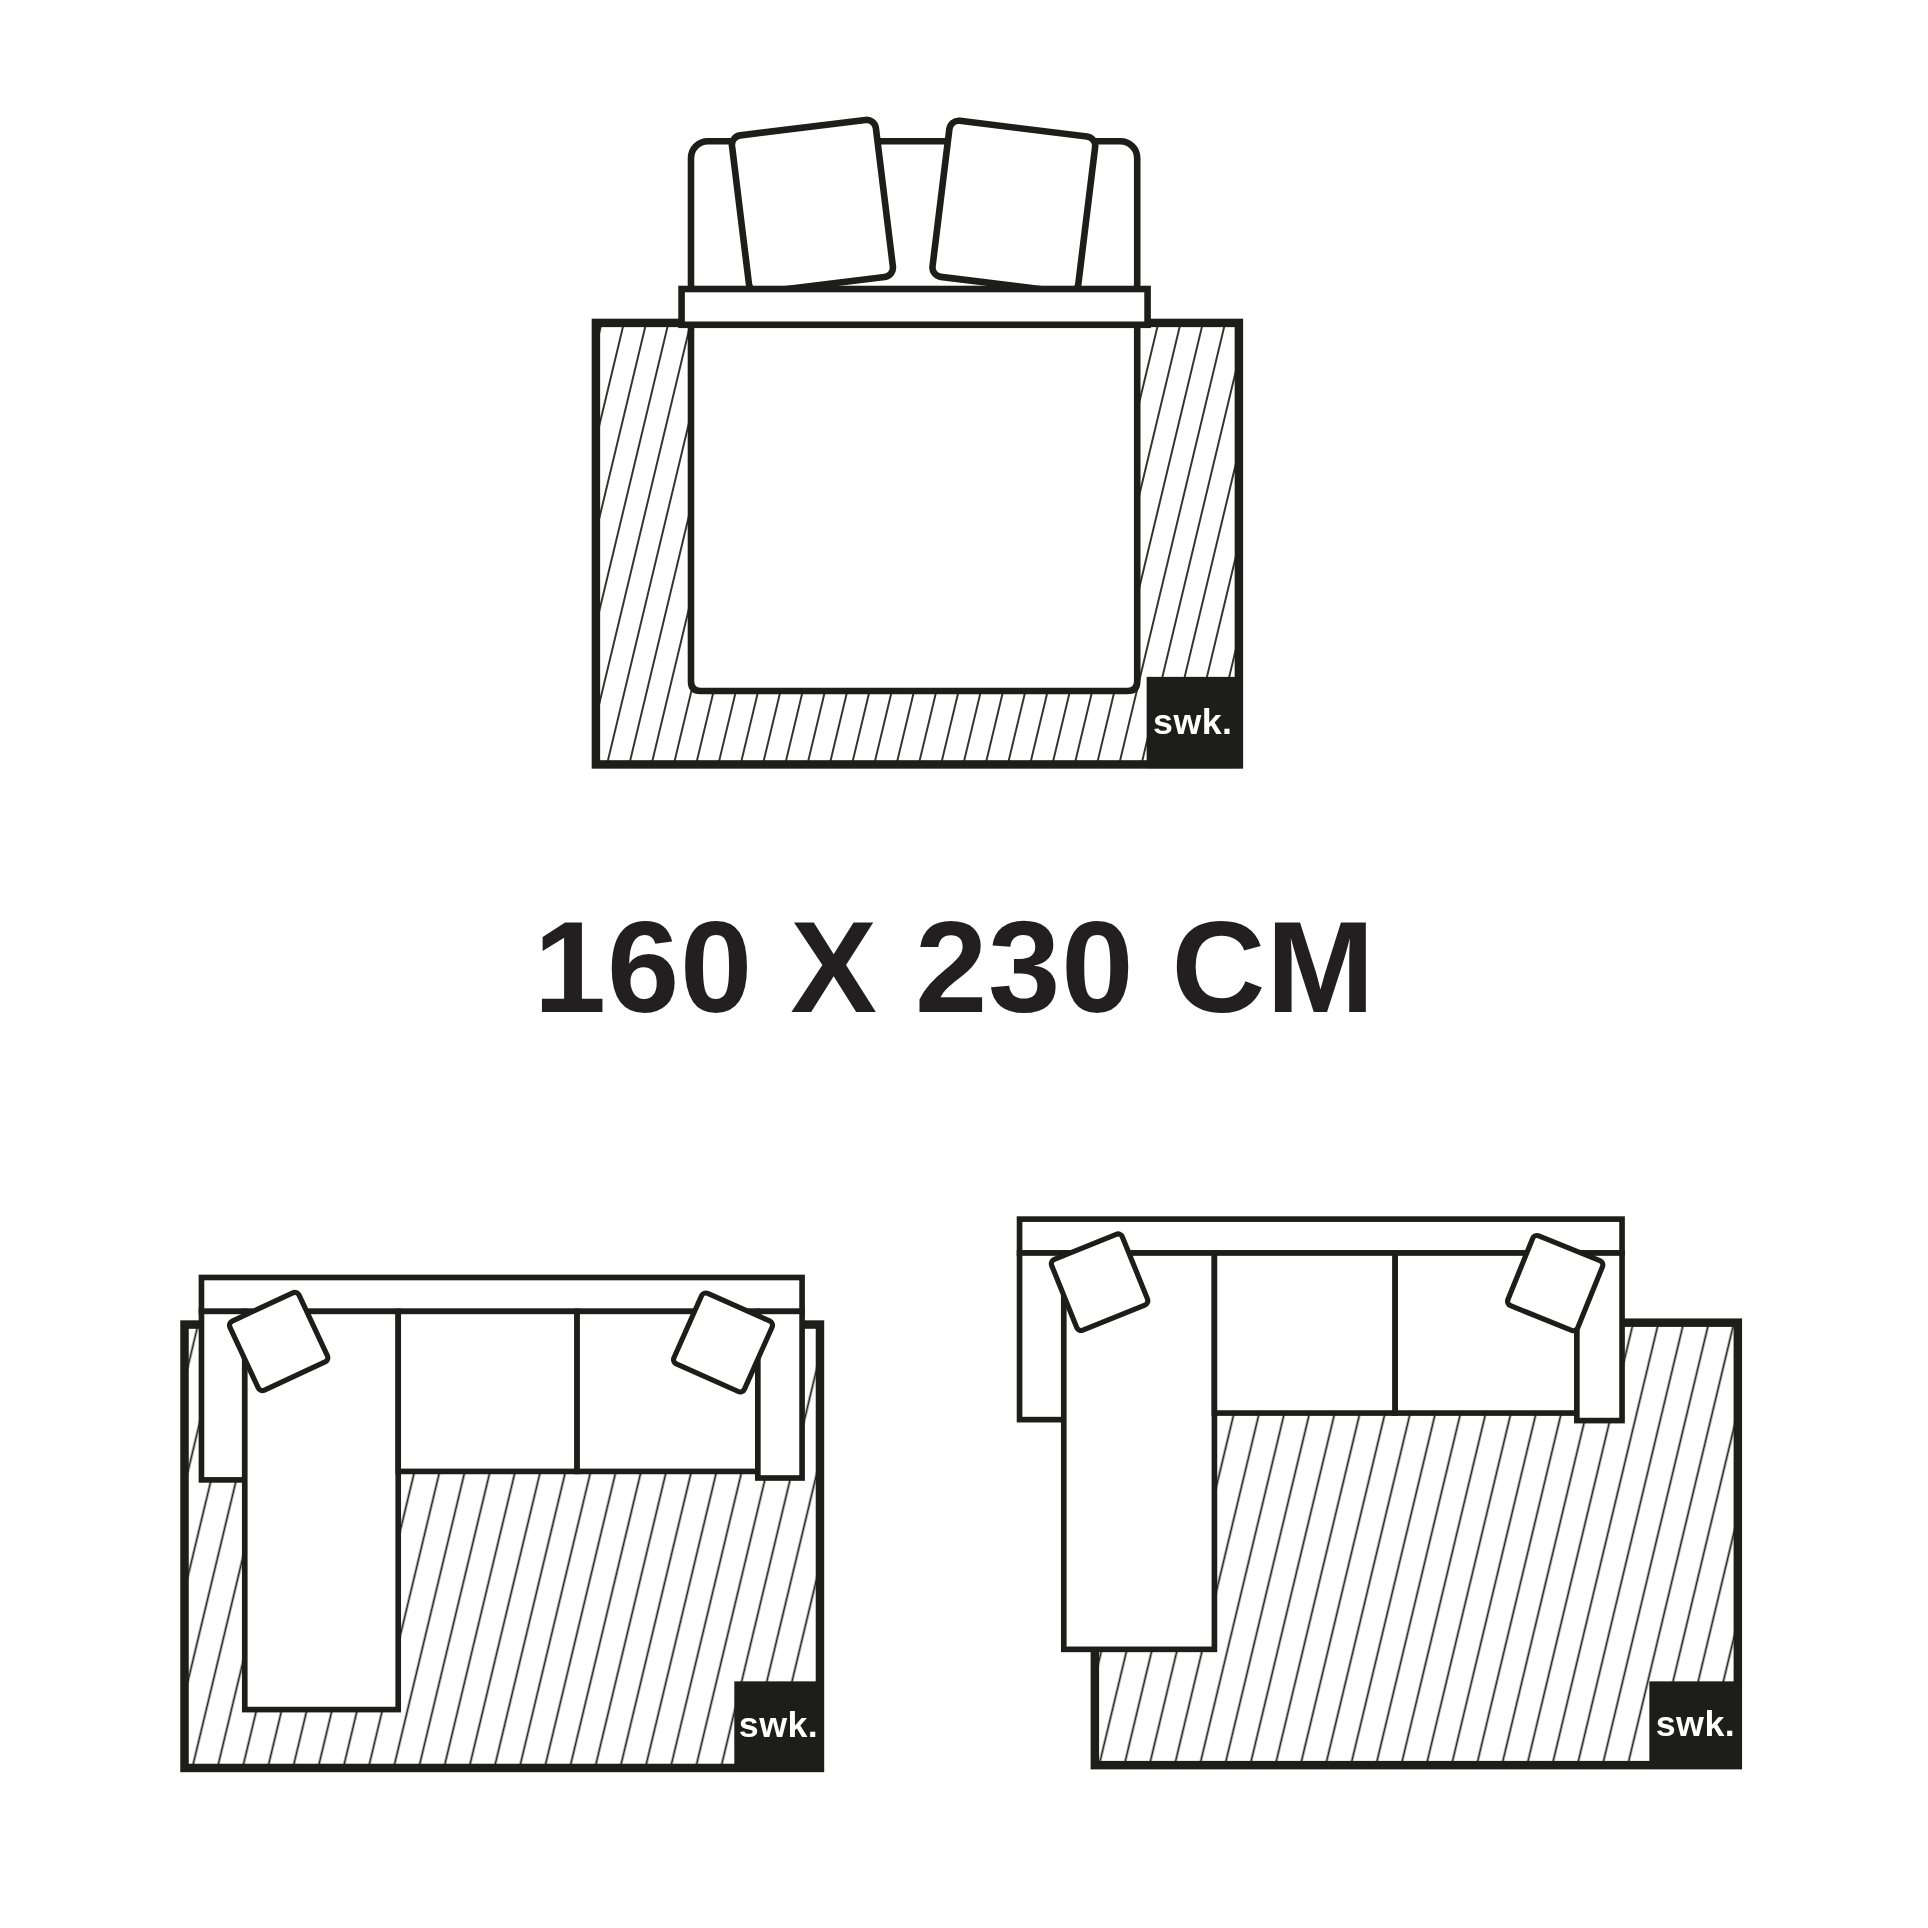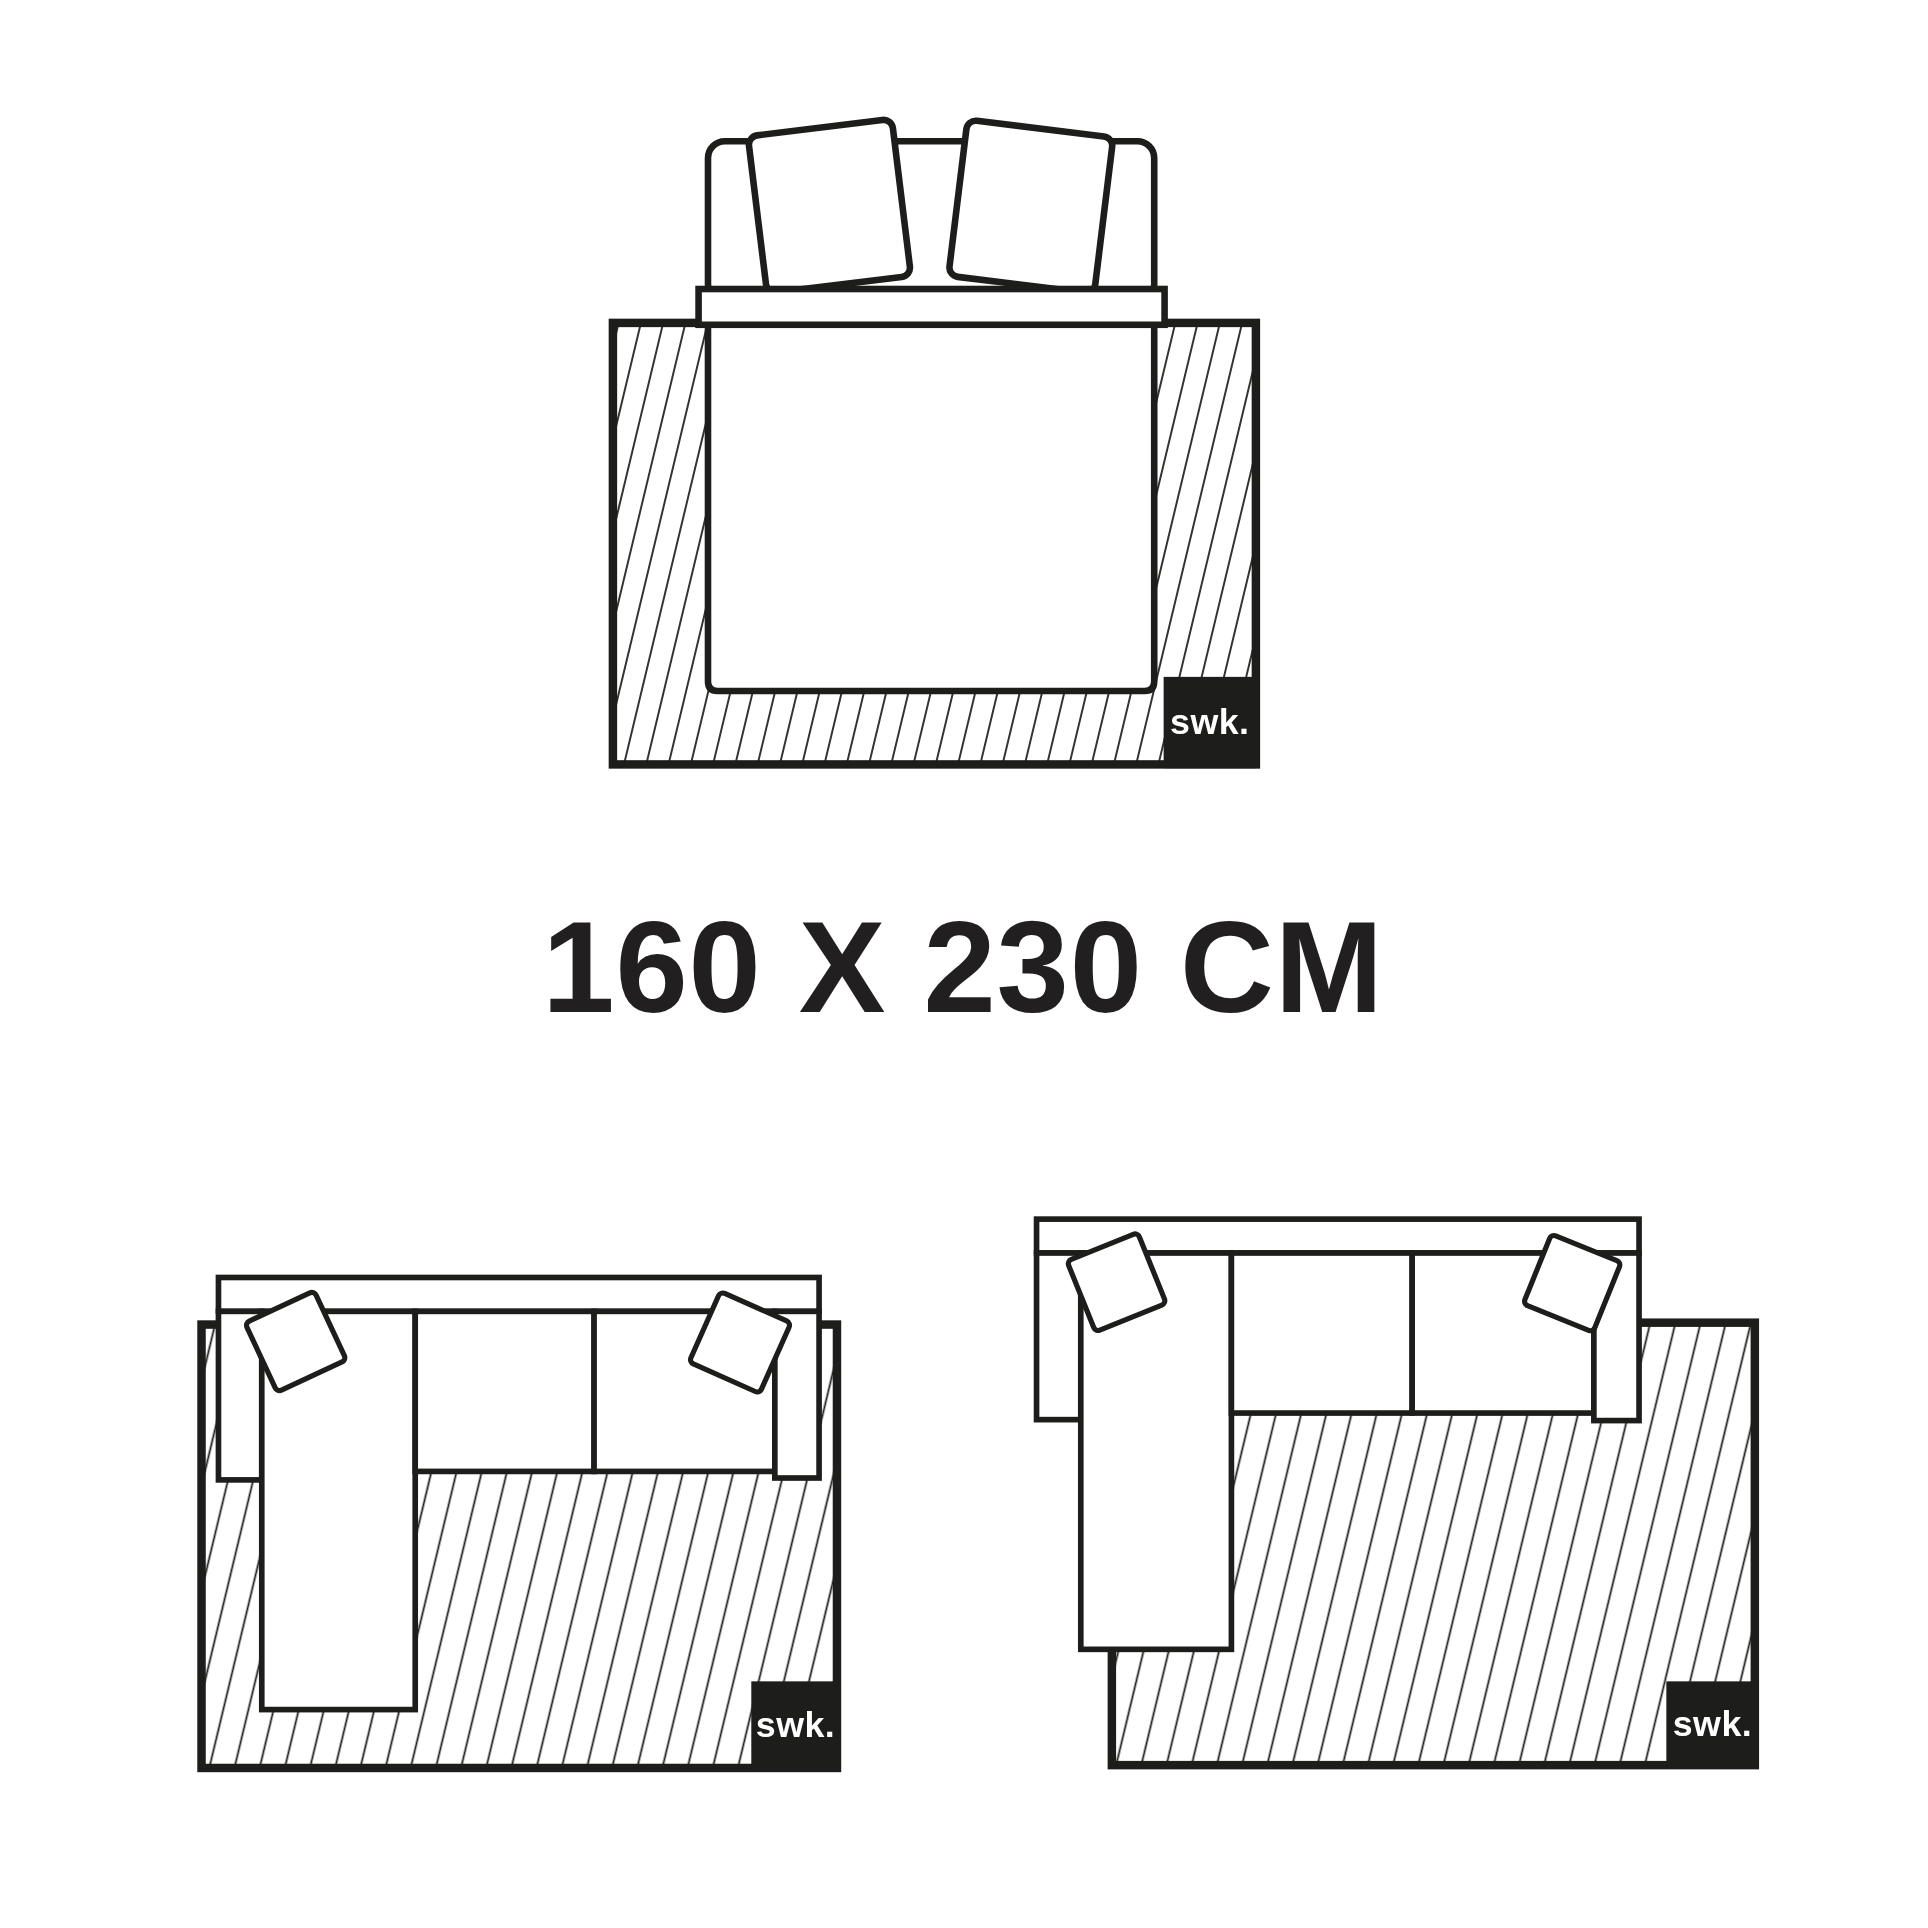--- a/index.html
+++ b/index.html
@@ -10,21 +10,20 @@
   body {
     width: 1928px;
     height: 1928px;
     position: relative;
     overflow: hidden;
     font-family: "Liberation Sans", sans-serif;
   }
   #canvas {
     position: absolute;
     inset: 0;
-    margin-left: 17px;
   }
   #diagram-svg {
     position: absolute;
     left: 0;
     top: 0;
   }
   #size-label {
     position: absolute;
     top: 902px;
     left: 0;

